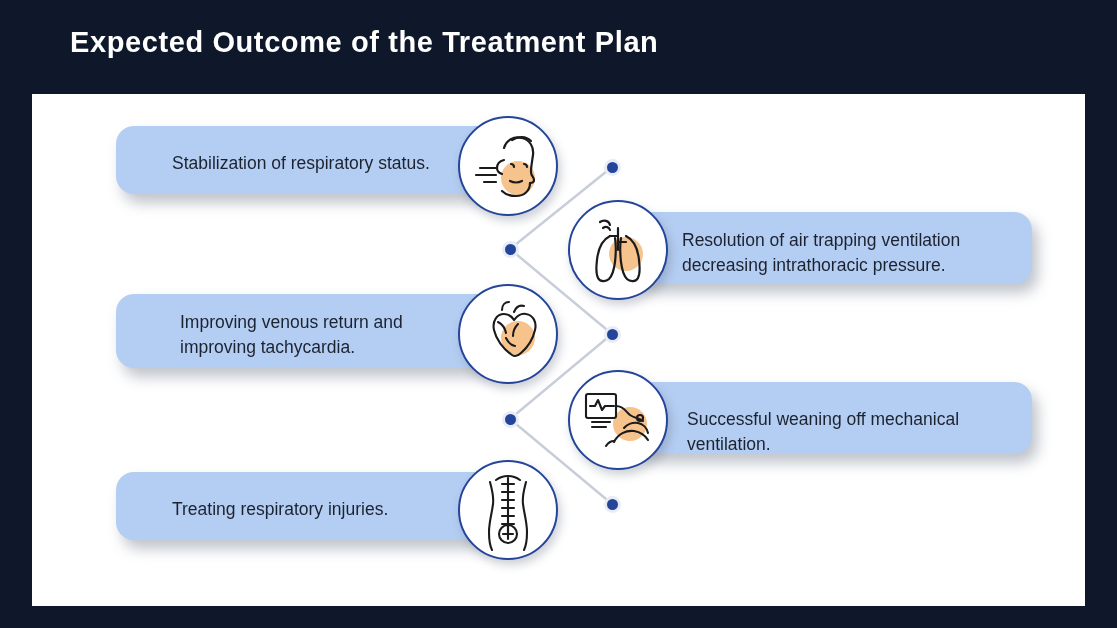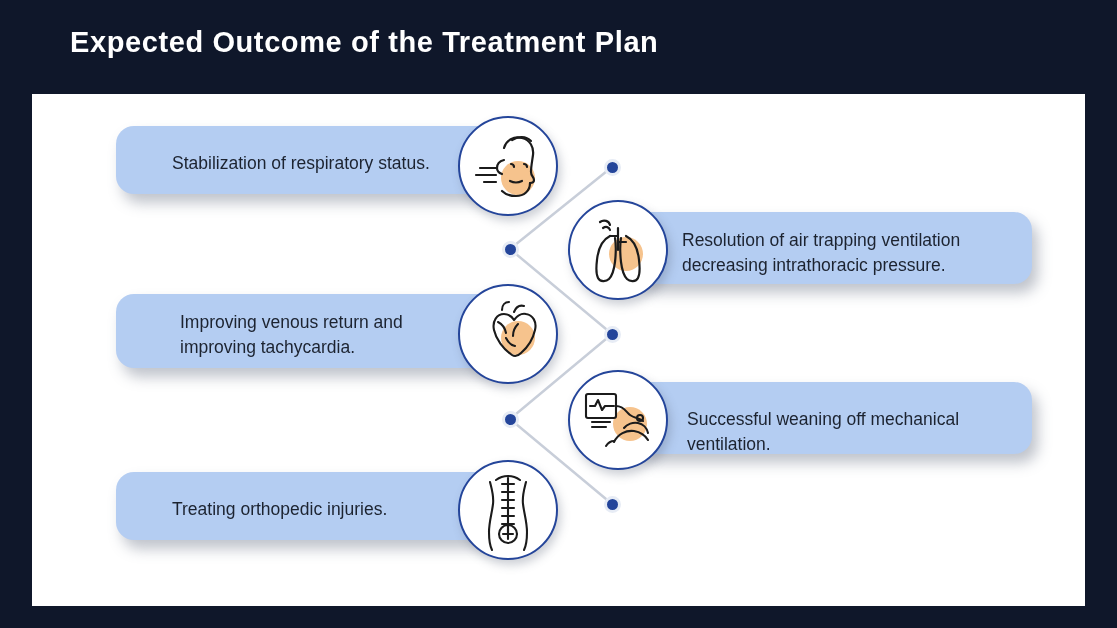--- a/index.html
+++ b/index.html
@@ -174,21 +174,21 @@
           <path d="M54 56c3-4 9-6 14-5 5 1 9 5 10 10"></path>
           <path d="M44 70c4-8 12-12 20-11 6 1 11 4 14 9"></path>
           <path d="M36 74c2-3 5-5 8-5"></path>
           <circle cx="70" cy="46" r="3"></circle>
         </g>
       </svg>
     </div>
     <div class="node" style="left:470px; top:317px;"></div>
 
     <div class="pill left" style="top:378px; width:390px; height:68px;"></div>
-    <div class="pill-text" style="left:140px; top:403px; width:300px;">Treating orthopedic injuries.</div>
+    <div class="pill-text" style="left:140px; top:403px; width:300px;">Treating respiratory injuries.</div>
     <div class="icon-circle" style="left:426px; top:366px;">
       <svg viewBox="0 0 96 96">
         <g fill="none" stroke="#1b1b1b" stroke-width="2.1" stroke-linecap="round" stroke-linejoin="round">
           <path d="M30 20c2 8 4 14 3 22-1 9-4 18-4 28 0 8 1 14 3 18"></path>
           <path d="M66 20c-2 8-4 14-3 22 1 9 4 18 4 28 0 8-1 14-3 18"></path>
           <path d="M48 16v56"></path>
           <path d="M42 22h12M42 30h12M42 38h12M42 46h12M42 54h12M42 62h12"></path>
           <path d="M36 18c4-3 8-4 12-4s8 1 12 4"></path>
           <circle cx="48" cy="72" r="9"></circle>
           <path d="M48 67v10M43 72h10"></path>

